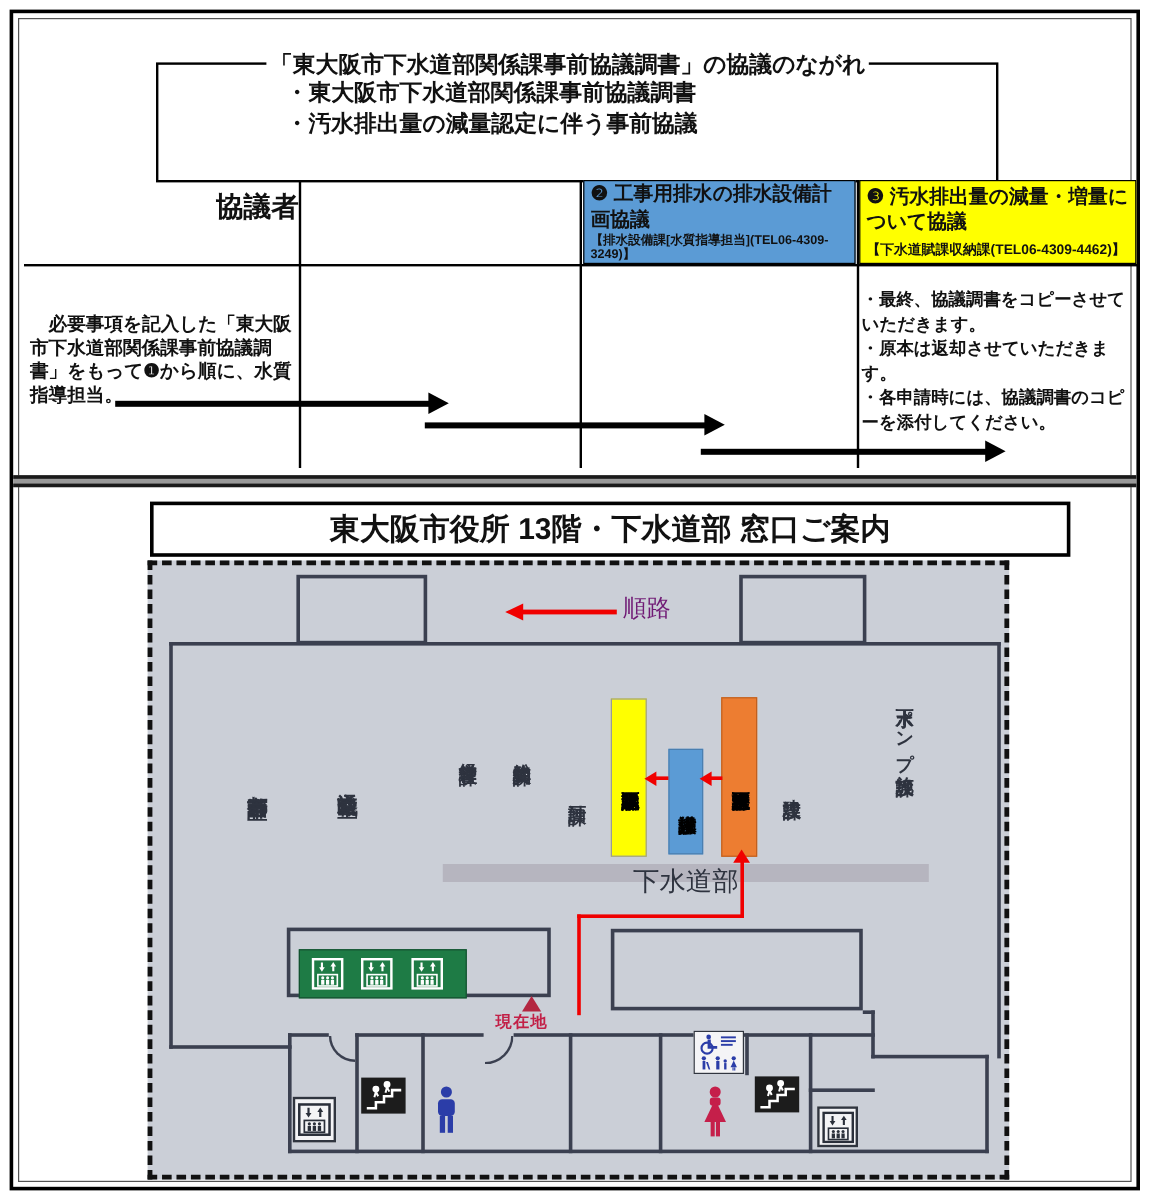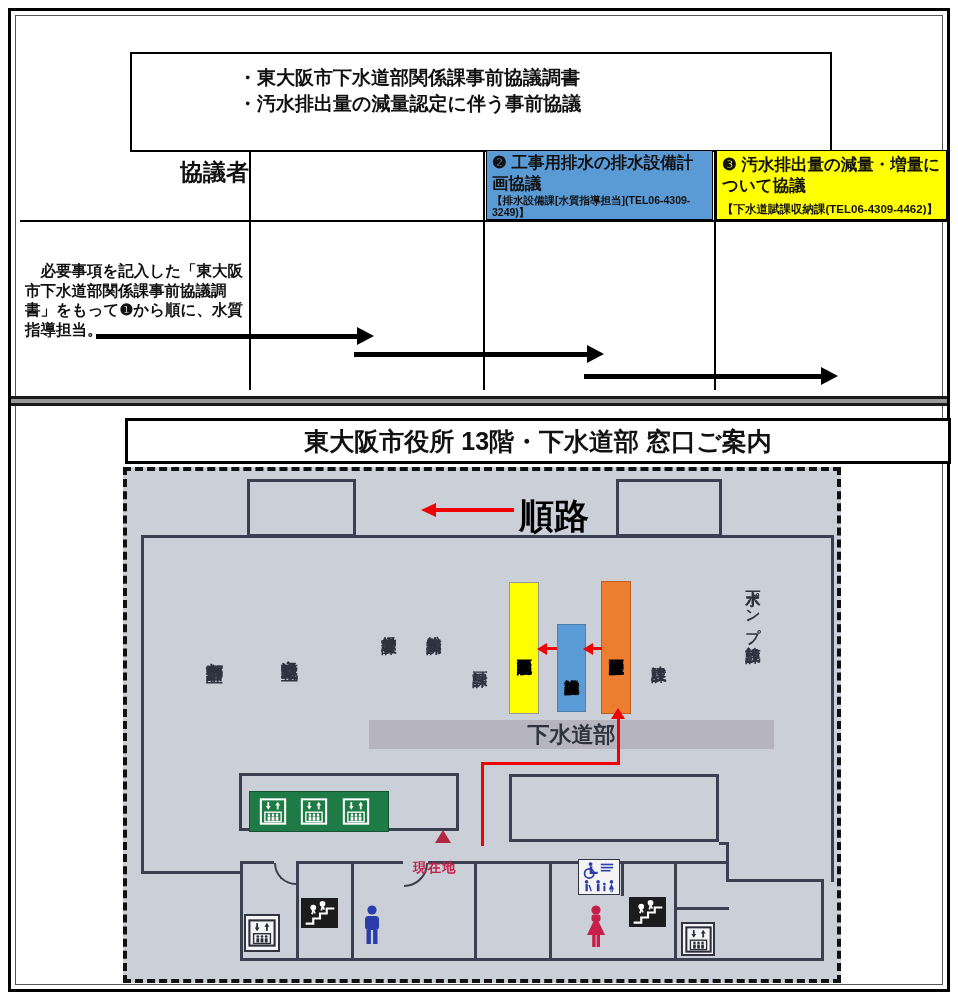--- a/index.html
+++ b/index.html
@@ -26,57 +26,58 @@
               font-size:23px;font-weight:bold;padding-top:7px;box-sizing:border-box;}
   #note-left{left:25px;top:261px;width:222px;font-size:15.5px;line-height:19.5px;font-weight:bold;}
   #notes-right{left:718px;top:240px;width:230px;font-size:14.5px;line-height:20.5px;font-weight:bold;}
   .barrow-line{height:5px;background:#000;}
   .barrow-head{width:0;height:0;border-top:9px solid transparent;border-bottom:9px solid transparent;
                border-left:17px solid #000;}
   
   #divider{left:11px;top:396px;width:936px;height:4px;background:#999;
            border-top:3px solid #1a1a1a;border-bottom:3px solid #1a1a1a;}
   
-  #map-title-box{left:125px;top:418px;width:826px;height:46px;border:3px solid #000;
+  #map-title-box{left:125px;top:418px;width:767px;height:46px;border:3px solid #000;
                  box-sizing:border-box;text-align:center;font-size:25px;font-weight:bold;
                  line-height:40px;background:#fff;}
   #map-scene{left:123px;top:467px;width:718px;height:516px;border:4px dashed #111;
              box-sizing:border-box;background:#cbcfd7;overflow:hidden;}
   .w{position:absolute;background:#3b4050;}
   .roomrect{position:absolute;border:3px solid #3b4050;box-sizing:border-box;}
   .arc{position:absolute;box-sizing:border-box;}
   .vlabel{position:absolute;writing-mode:vertical-rl;text-orientation:upright;
           font-weight:bold;color:#2e333f;letter-spacing:1px;}
   .deptbox{position:absolute;writing-mode:vertical-rl;text-orientation:upright;
            font-weight:bold;color:#000;font-size:15px;text-align:center;
            display:flex;align-items:center;justify-content:center;box-sizing:border-box;}
-  #dept-bar{left:242px;top:249px;width:405px;height:29px;background:#b6b5bf;
-            text-align:center;font-size:22px;font-weight:bold;color:#2e333f;line-height:29px;}
+  #dept-bar{left:242px;top:249px;width:405px;height:15px;background:#b6b5bf;
+            text-align:center;font-size:22px;font-weight:normal;color:#2e333f;line-height:29px;}
   .redline{position:absolute;background:#f00000;}
   .tri-up{width:0;height:0;border-left:7px solid transparent;border-right:7px solid transparent;
           border-bottom:11px solid #f00000;}
   .tri-left-red{width:0;height:0;border-top:6px solid transparent;border-bottom:6px solid transparent;
           border-right:10px solid #f00000;}
-  #route-label{color:#000000;font-size:35px;font-weight:bold;}
+  #route-label{color:#701a75;font-size:20px;font-weight:normal;}
   #loc-tri{width:0;height:0;border-left:8px solid transparent;border-right:8px solid transparent;
            border-bottom:13px solid #b32640;}
   #loc-label{color:#c22047;font-size:13.5px;font-weight:bold;letter-spacing:1px;}
   #green-bank{left:122px;top:320px;width:138px;height:39px;background:#1e7b45;border:1px solid #145231;}
   .icon-box-dark{position:absolute;background:#1c1c1c;display:flex;align-items:center;justify-content:center;}
   .icon-box-light{position:absolute;background:#f4f4f6;border:2px solid #30353f;box-sizing:border-box;
                   display:flex;align-items:center;justify-content:center;}
 </style>
 </head>
 <body>
 
 <div id="page">
   <div class="abs" id="frame-outer"></div>
   <div class="abs" id="frame-inner"></div>
 
   <div class="abs" id="flow-box">
+    <div id="flow-title">「東大阪市下水道部関係課事前協議調書」の協議のながれ</div>
     <div id="flow-bullets">
       <div>・東大阪市下水道部関係課事前協議調書</div>
       <div>・汚水排出量の減量認定に伴う事前協議</div>
     </div>
   </div>
 
   <div class="abs" id="party-cell">協議者</div>
   <div class="abs hdr-cell" style="left: 486px; width: 227px; background-color: rgb(91, 155, 213); justify-content: center;">
     <div class="hdr-title">❷ 工事用排水の排水設備計画協議</div>
     <div class="hdr-contact" style="font-size:10.5px;">【排水設備課[水質指導担当](TEL06-4309-3249)】</div>
@@ -84,20 +85,25 @@
   <div class="abs hdr-cell" style="left: 716px; width: 231px; background-color: rgb(255, 255, 0);">
     <div class="hdr-title">❸ 汚水排出量の減量・増量について協議</div>
     <div class="hdr-contact">【下水道賦課収納課(TEL06-4309-4462)】</div>
   </div>
   <div class="abs vline" style="left:249px;top:150px;height:240px;"></div>
   <div class="abs vline" style="left:483px;top:150px;height:240px;"></div>
   <div class="abs vline" style="left:714px;top:150px;height:240px;"></div>
   <div class="abs hline" style="left:20px;top:220px;width:928px;"></div>
 
   <div class="abs" id="note-left">　必要事項を記入した「東大阪市下水道部関係課事前協議調書」をもって❶から順に、水質指導担当。</div>
+  <div class="abs" id="notes-right">
+    <div>・最終、協議調書をコピーさせていただきます。</div>
+    <div>・原本は返却させていただきます。</div>
+    <div>・各申請時には、協議調書のコピーを添付してください。</div>
+  </div>
 
   <div class="abs barrow-line" style="left:96px;top:334px;width:262px;"></div>
   <div class="abs barrow-head" style="left:357px;top:327px;"></div>
   <div class="abs barrow-line" style="left:354px;top:352px;width:234px;"></div>
   <div class="abs barrow-head" style="left:587px;top:345px;"></div>
   <div class="abs barrow-line" style="left:584px;top:374px;width:238px;"></div>
   <div class="abs barrow-head" style="left:821px;top:367px;"></div>
 
   <div class="abs" id="divider"></div>
 
@@ -153,21 +159,21 @@
     <div class="redline" style="left:354px;top:291px;width:3px;height:84px;"></div>
     <div class="redline" style="left:354px;top:291px;width:139px;height:3px;"></div>
     <div class="redline" style="left:490px;top:247px;width:3px;height:47px;"></div>
     <div class="abs tri-up" style="left:484px;top:237px;"></div>
     <div class="redline" style="left:465px;top:176px;width:10px;height:3px;"></div>
     <div class="abs tri-left-red" style="left:456px;top:172px;"></div>
     <div class="redline" style="left:419px;top:176px;width:11px;height:3px;"></div>
     <div class="abs tri-left-red" style="left:410px;top:172px;"></div>
 
     <div class="abs" id="loc-tri" style="left:308px;top:359px;"></div>
-    <div class="abs" id="loc-label" style="left:286px;top:388px;">現在地</div>
+    <div class="abs" id="loc-label" style="left:286px;top:372px;">現在地</div>
 
     <div class="abs" id="green-bank" style="background-color: rgb(30, 123, 69);">
       <svg width="28" height="27" viewBox="0 0 40 40" style="position:absolute;left:9px;top:6px;color:#fff;">
           <rect x="2" y="2" width="36" height="36" fill="none" stroke="currentColor" stroke-width="3"></rect>
           <path d="M13 6 v8" stroke="currentColor" stroke-width="2.6" fill="none"></path>
           <path d="M9.5 12 L13 17.5 L16.5 12 Z" fill="currentColor"></path>
           <path d="M27 17 v-8" stroke="currentColor" stroke-width="2.6" fill="none"></path>
           <path d="M23.5 11 L27 5.5 L30.5 11 Z" fill="currentColor"></path>
           <rect x="8" y="21" width="24" height="14" fill="none" stroke="currentColor" stroke-width="2"></rect>
           <g fill="currentColor">

